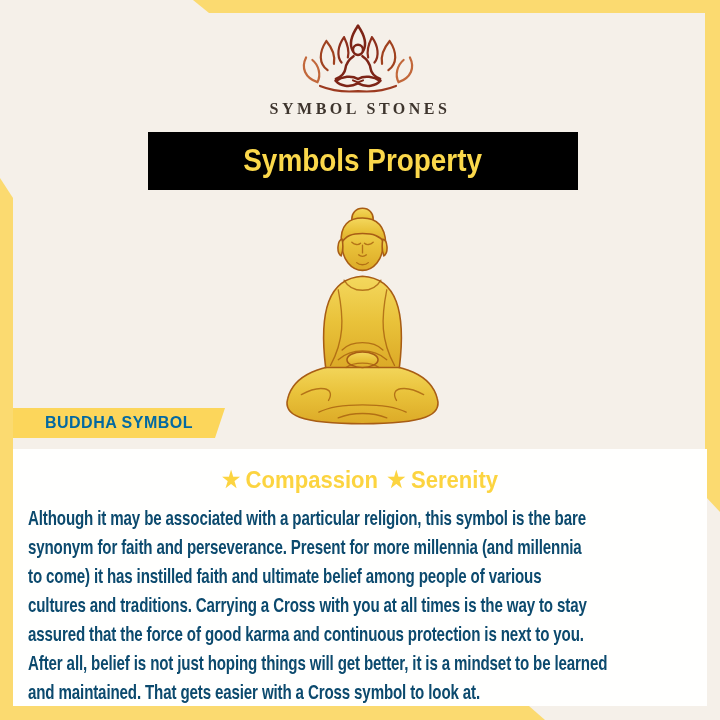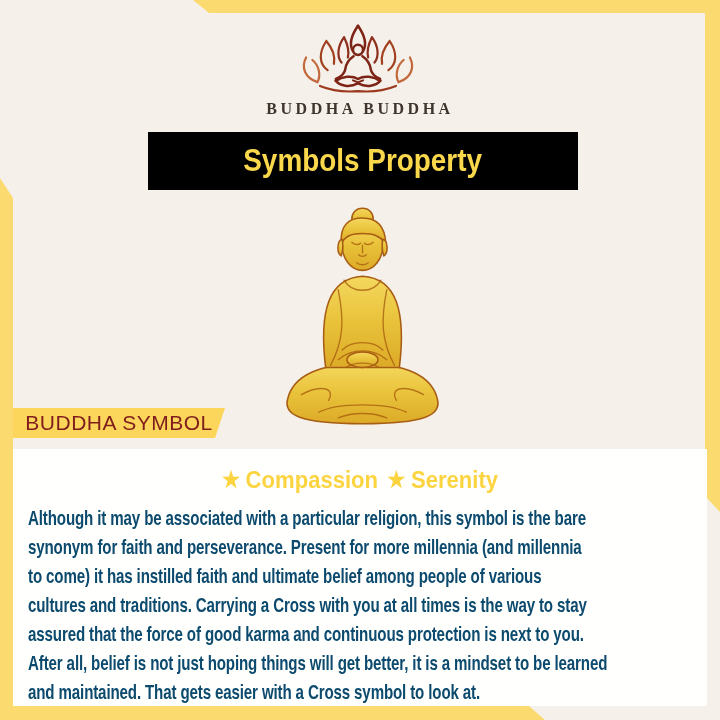--- a/index.html
+++ b/index.html
@@ -35,21 +35,21 @@
     transform:scaleX(0.9);transform-origin:center;white-space:nowrap;
   }
   
   .buddha{position:absolute;left:280px;top:192px;width:165px;height:248px;}
   
   .tag{
     position:absolute;left:13px;top:408px;width:212px;height:30px;
     background:#fcd65b;display:flex;align-items:center;justify-content:center;
     clip-path:polygon(0 0,100% 0,calc(100% - 10px) 100%,0 100%);
   }
-  .tag span{font-size:21px;font-weight:400;color:#7f1d1d;letter-spacing:0.5px;white-space:nowrap;}
+  .tag span{font-size:16px;font-weight:700;color:#0369a1;letter-spacing:0.5px;white-space:nowrap;}
   
   .lower{position:absolute;left:13px;top:449px;width:694px;height:257px;background:#fffffe;}
   .features{
     position:absolute;left:0;top:462px;width:720px;height:36px;
     display:flex;align-items:center;justify-content:center;
     font-size:24px;font-weight:700;color:#fcd440;
     transform:scaleX(0.92);transform-origin:center;white-space:nowrap;
   }
   .features .star{margin:0 6px 0 10px;font-size:22px;}
   .features .star.first{margin-left:0;}
@@ -90,21 +90,21 @@
         <path d="M70 30 C58 48 58 66 72 76 M70 30 C80 42 84 56 82 66" stroke="#a0421f" stroke-width="3.5"></path>
         <path d="M170 30 C182 48 182 66 168 76 M170 30 C160 42 156 56 158 66" stroke="#a0421f" stroke-width="3.5"></path>
 
         <path d="M38 56 C30 72 36 88 56 95 C62 84 58 68 48 60" stroke="#c2683b" stroke-width="3.5"></path>
         <path d="M202 56 C210 72 204 88 184 95 C178 84 182 68 192 60" stroke="#c2683b" stroke-width="3.5"></path>
 
         <path d="M60 101 C80 109 100 111 120 109 C140 111 160 109 180 101" stroke="#9c3a20" stroke-width="3.5"></path>
       </g>
     </svg>
   </div>
-  <div class="brand">BUDDHA BUDDHA</div>
+  <div class="brand">SYMBOL STONES</div>
 
   <div class="title-banner">
     <span>Symbols Property</span>
   </div>
 
   <div class="buddha">
     <svg viewBox="0 0 170 250" width="165" height="248">
       <defs>
         <linearGradient id="gold" x1="0" y1="0" x2="0" y2="1">
           <stop offset="0" stop-color="#f4d85e"></stop>

